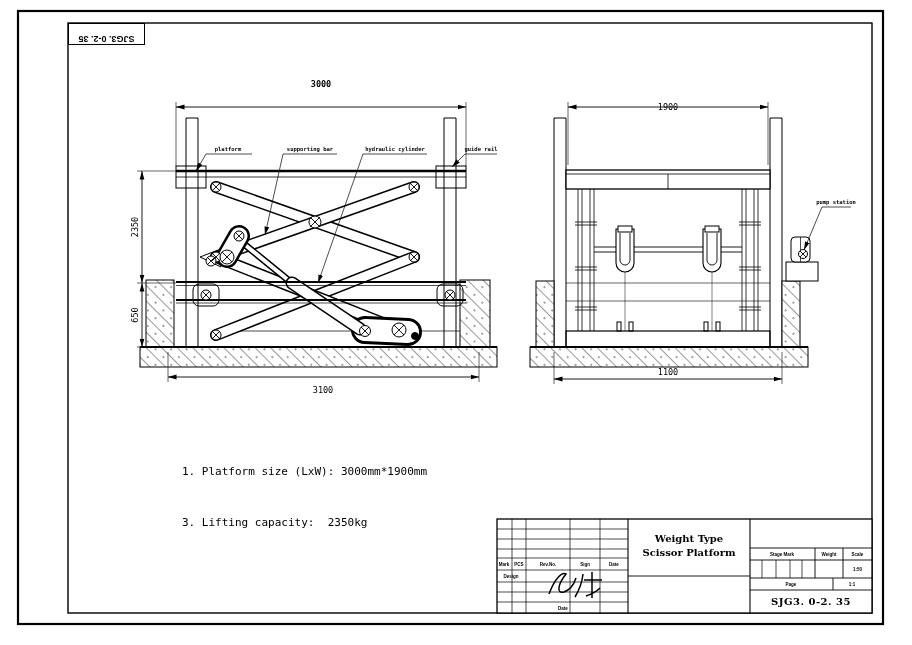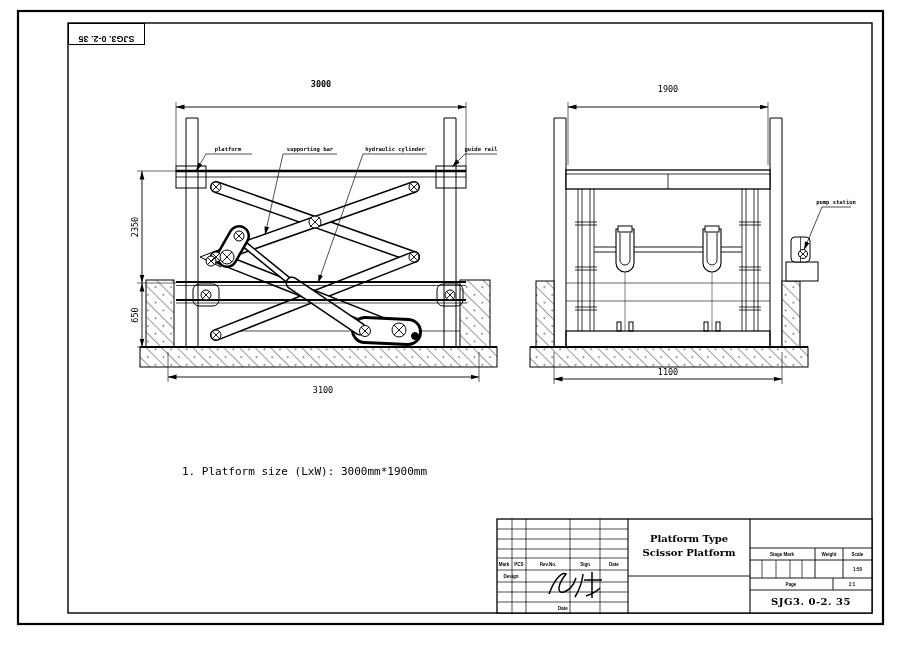--- a/index.html
+++ b/index.html
@@ -203,46 +203,47 @@
     </g>
   </svg>
 
   <div class="abs tag" style="left:68px;top:23px;">SJG3. 0-2. 35</div>
 
   <div class="abs dim" style="left:321px;top:79px;font-weight:bold;">3000</div>
   <div class="abs dimv" style="left:135px;top:227px;">2350</div>
   <div class="abs dimv" style="left:135px;top:315px;">650</div>
   <div class="abs dim" style="left:323px;top:365px;margin-top:20px;">3100</div>
 
-  <div class="abs dim" style="left:668px;top:84px;">1900</div>
+  <div class="abs dim" style="left:668px;top:102px;">1900</div>
   <div class="abs dim" style="left:668px;top:367px;">1100</div>
 
   <div class="abs lbl" style="left:228px;top:146px;">platform</div>
   <div class="abs lbl" style="left:310px;top:146px;">supporting bar</div>
   <div class="abs lbl" style="left:395px;top:146px;">hydraulic cylinder</div>
   <div class="abs lbl" style="left:481px;top:146px;">guide rail</div>
   <div class="abs lbl" style="left:836px;top:199px;">pump station</div>
 
   <div class="abs tech" style="left:182px;top:429px;">
     <div>1. Platform size (LxW): 3000mm*1900mm</div>
+    <div>3. Lifting capacity:  2350kg</div>
     
     
     
     
   </div>
 
   <div class="abs tb-s" style="left:504px;top:564px;">Mark</div>
   <div class="abs tb-s" style="left:519px;top:564px;">PCS</div>
   <div class="abs tb-s" style="left:548px;top:564px;">Rev.No.</div>
   <div class="abs tb-s" style="left:585px;top:564px;">Sign</div>
   <div class="abs tb-s" style="left:614px;top:564px;">Date</div>
   <div class="abs tb-s" style="left:511px;top:576px;">Design</div>
   <div class="abs tb-s" style="left:563px;top:608px;">Date</div>
 
-  <div class="abs tb-title" style="left:689px;top:538px;">Platform Type</div>
+  <div class="abs tb-title" style="left:689px;top:538px;">Weight Type</div>
   <div class="abs tb-title" style="left:689px;top:552px;">Scissor Platform</div>
 
   <div class="abs tb-s" style="left:782px;top:554px;">Stage Mark</div>
   <div class="abs tb-s" style="left:829px;top:554px;">Weight</div>
   <div class="abs tb-s" style="left:857.5px;top:554px;">Scale</div>
   <div class="abs tb-s" style="left:857.5px;top:569px;">1:50</div>
   <div class="abs tb-s" style="left:791px;top:584px;">Page</div>
   <div class="abs tb-s" style="left:852px;top:584px;">1:1</div>
   <div class="abs tb-no" style="left:811px;top:601px;">SJG3. 0-2. 35</div>
 

